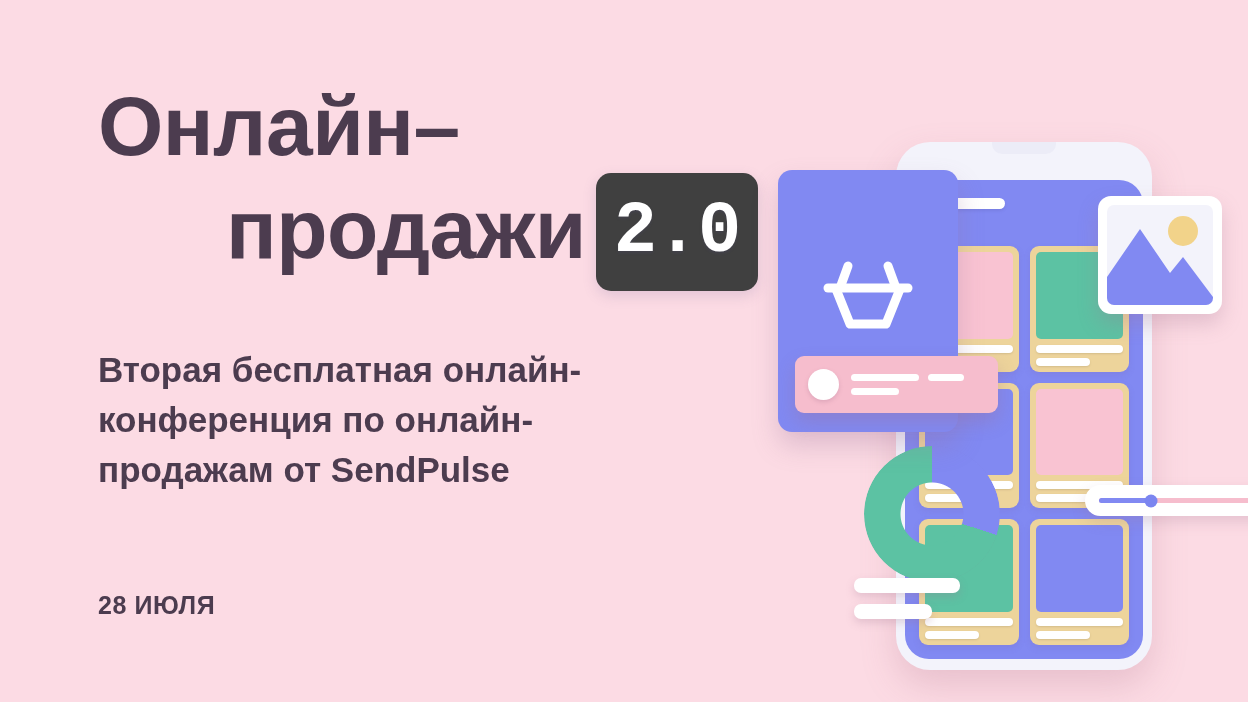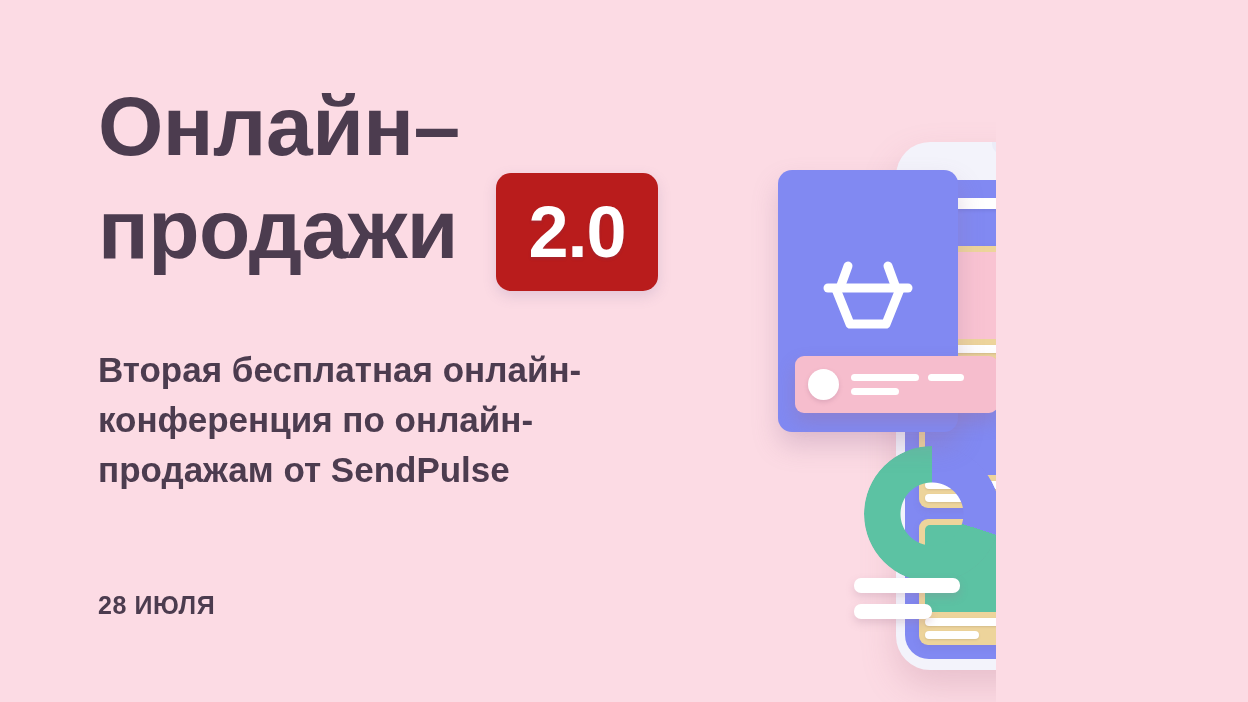--- a/index.html
+++ b/index.html
@@ -13,21 +13,21 @@
 
   body {
     background: #fcdbe4;
     font-family: "Liberation Sans", sans-serif;
     position: relative;
   }
 
   .poster {
     position: absolute;
     inset: 0;
-    width: 996px;
+    width: 1248px;
     height: 702px;
     background: #fcdbe4;
     overflow: hidden;
   }
 
   
   .content-left {
     position: absolute;
     left: 98px;
     top: 86px;
@@ -40,46 +40,48 @@
     font-size: 84px;
     line-height: 0.97;
     font-weight: bold;
     letter-spacing: -0.5px;
     white-space: nowrap;
   }
 
   .headline-row {
     display: flex;
     align-items: center;
-    gap: 38px;
+    gap: 10px;
+    justify-content: flex-end;
   }
 
   .headline-line2 {
     color: #4c3c4f;
     font-size: 84px;
     line-height: 1.0;
     font-weight: bold;
     letter-spacing: -0.5px;
   }
 
   .version-badge {
-    background: #b91c1c;
+    background: #404040;
     border-radius: 15px;
     width: 162px;
     height: 118px;
     display: flex;
     align-items: center;
     justify-content: center;
     color: #ffffff;
     font-size: 72px;
     font-weight: bold;
     letter-spacing: -1px;
     margin-top: 6px;
     box-shadow: 0 5px 14px rgba(108, 95, 150, 0.18);
     text-shadow: 0 2px 3px rgba(80, 70, 130, 0.18);
+    font-family: Liberation Mono, monospace;
   }
 
   .subtitle {
     margin-top: 54px;
     color: #4c3c4f;
     font-size: 35px;
     font-weight: bold;
     line-height: 1.42;
     max-width: 580px;
   }

